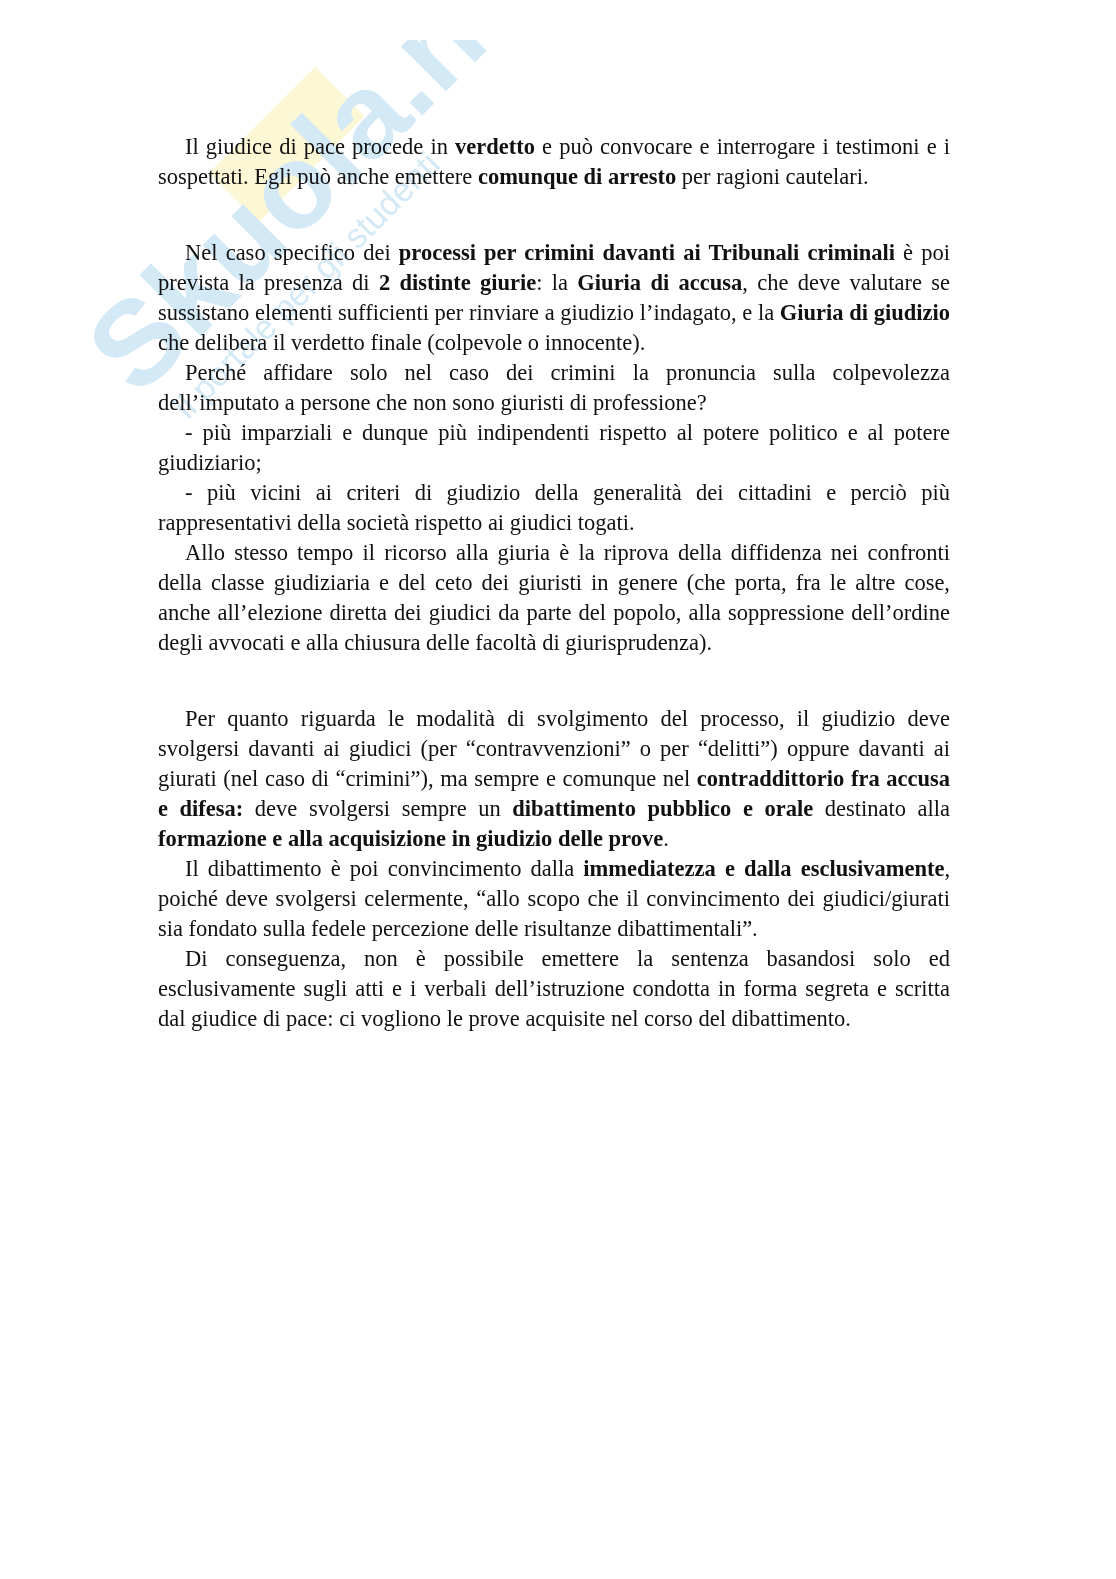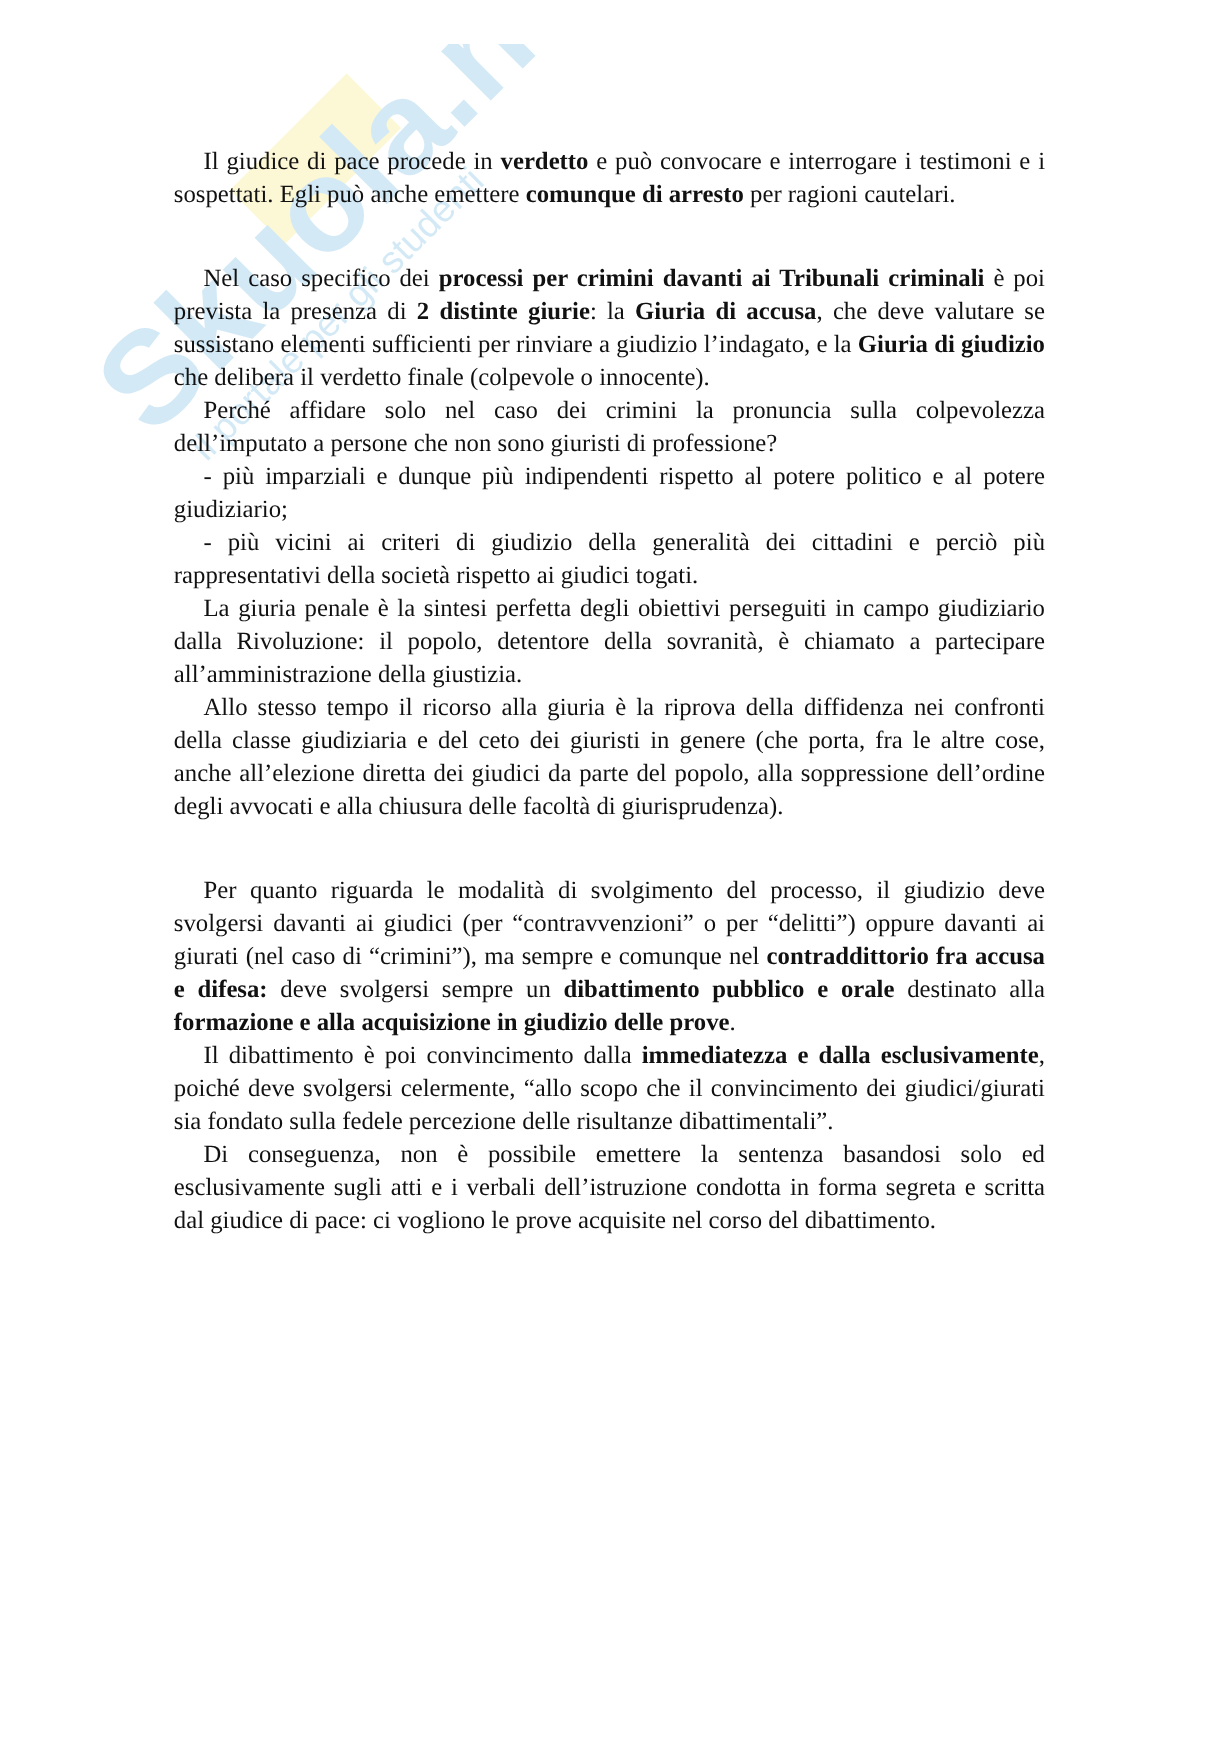--- a/index.html
+++ b/index.html
@@ -22,18 +22,17 @@
     <text x="60" y="280" font-family="Liberation Sans, sans-serif" font-size="34" fill="#d3e9f6">il portale per gli studenti</text>
   </g>
 </svg>
 
 <div class="page" id="page">
     <p class="p"><span>Il giudice di pace procede in </span><b>verdetto</b><span> e può convocare e interrogare i testimoni e i sospettati. Egli può anche emettere </span><b>comunque di arresto</b><span> per ragioni cautelari.</span></p>
     <p class="p gap"><span>Nel caso specifico dei </span><b>processi per crimini davanti ai Tribunali criminali</b><span> è poi prevista la presenza di </span><b>2 distinte giurie</b><span>: la </span><b>Giuria di accusa</b><span>, che deve valutare se sussistano elementi sufficienti per rinviare a giudizio l’indagato, e la </span><b>Giuria di giudizio</b><span> che delibera il verdetto finale (colpevole o innocente).</span></p>
     <p class="p"><span>Perché affidare solo nel caso dei crimini la pronuncia sulla colpevolezza dell’imputato a persone che non sono giuristi di professione?</span></p>
     <p class="p"><span>- più imparziali e dunque più indipendenti rispetto al potere politico e al potere giudiziario;</span></p>
     <p class="p"><span>- più vicini ai criteri di giudizio della generalità dei cittadini e perciò più rappresentativi della società rispetto ai giudici togati.</span></p>
-    <p class="p"><span>La giuria penale è la sintesi perfetta degli obiettivi perseguiti in campo giudiziario dalla Rivoluzione: il popolo, detentore della sovranità, è chiamato a partecipare all’amministrazione della giustizia.</span></p>
     <p class="p"><span>Allo stesso tempo il ricorso alla giuria è la riprova della diffidenza nei confronti della classe giudiziaria e del ceto dei giuristi in genere (che porta, fra le altre cose, anche all’elezione diretta dei giudici da parte del popolo, alla soppressione dell’ordine degli avvocati e alla chiusura delle facoltà di giurisprudenza).</span></p>
     <p class="p gap"><span>Per quanto riguarda le modalità di svolgimento del processo, il giudizio deve svolgersi davanti ai giudici (per “contravvenzioni” o per “delitti”) oppure davanti ai giurati (nel caso di “crimini”), ma sempre e comunque nel </span><b>contraddittorio fra accusa e difesa:</b><span> deve svolgersi sempre un </span><b>dibattimento pubblico e orale</b><span> destinato alla </span><b>formazione e alla acquisizione in giudizio delle prove</b><span>.</span></p>
     <p class="p"><span>Il dibattimento è poi convincimento dalla </span><b>immediatezza e dalla esclusivamente</b><span>, poiché deve svolgersi celermente, “allo scopo che il convincimento dei giudici/giurati sia fondato sulla fedele percezione delle risultanze dibattimentali”.</span></p>
     <p class="p"><span>Di conseguenza, non è possibile emettere la sentenza basandosi solo ed esclusivamente sugli atti e i verbali dell’istruzione condotta in forma segreta e scritta dal giudice di pace: ci vogliono le prove acquisite nel corso del dibattimento.</span></p>
   </div>
 
 </body></html>

